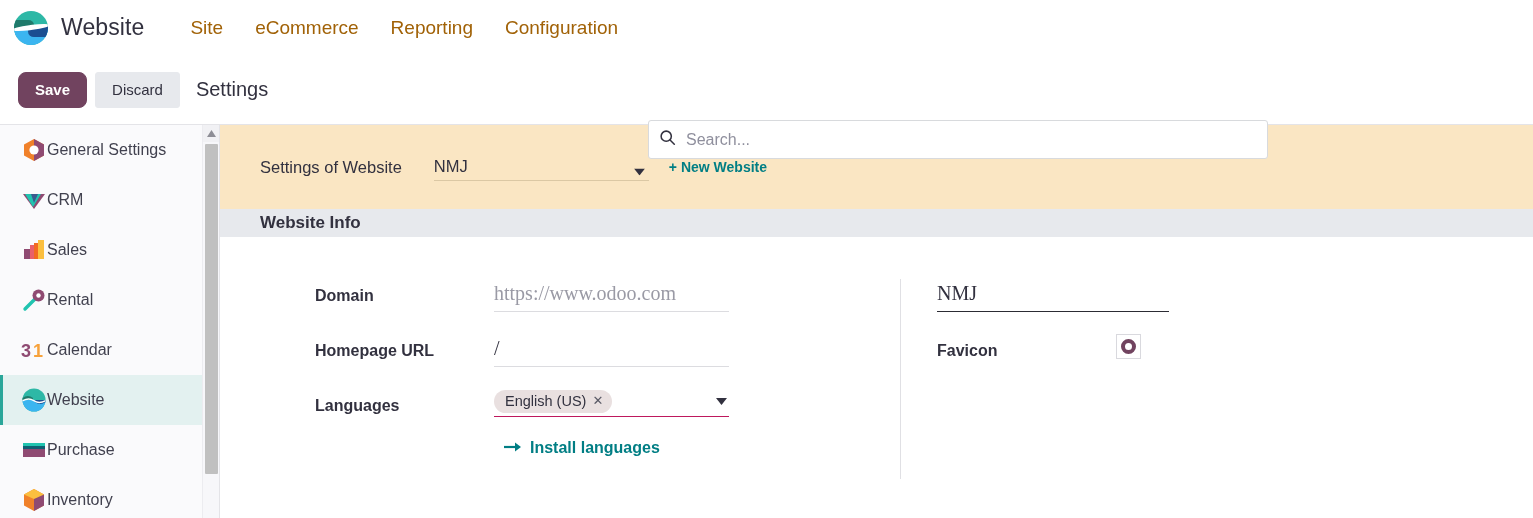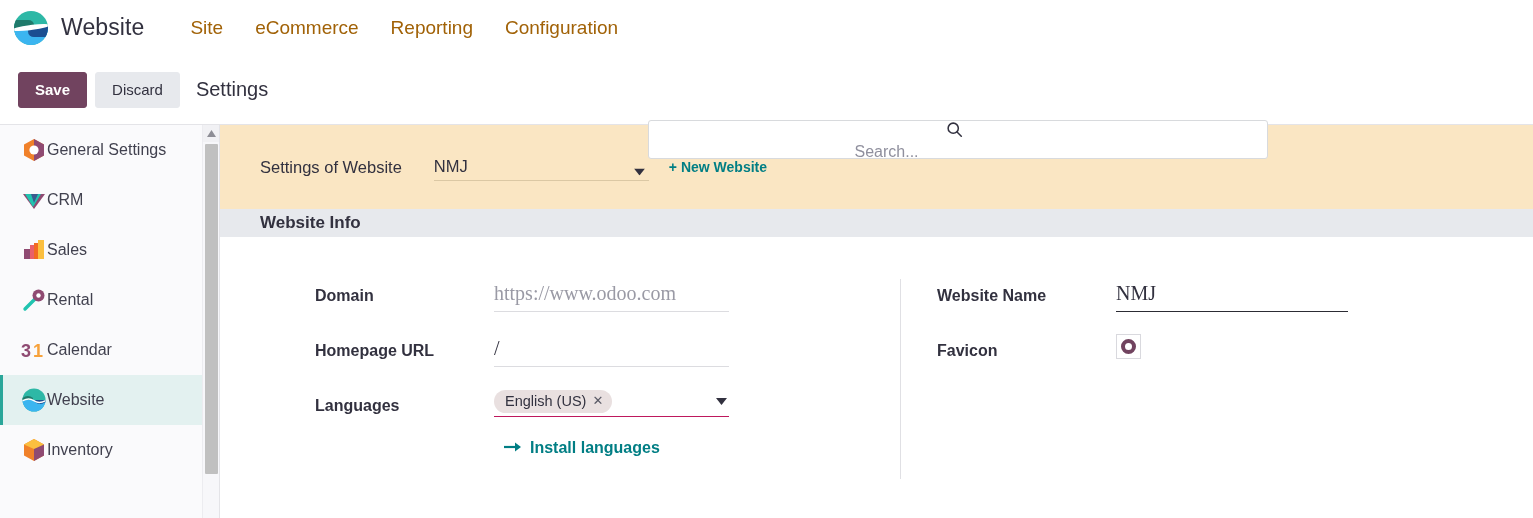--- a/index.html
+++ b/index.html
@@ -96,20 +96,21 @@
     padding: 8px 16px;
     cursor: pointer;
     line-height: 1.2;
     font-family: "Liberation Sans", sans-serif;
   }
   .btn-save {
     background: #71435f;
     color: #ffffff;
     border-color: #71435f;
     font-weight: bold;
+    border-radius: 8px;
   }
   .btn-discard {
     background: #e7e9ed;
     color: #32313f;
     border-color: #e7e9ed;
     margin-left: 8px;
   }
   .page-title {
     font-size: 20px;
     color: #32313f;
@@ -121,21 +122,20 @@
     left: 648px;
     top: 65px;
     width: 620px;
     height: 39px;
     border: 1px solid #d8dadd;
     border-radius: 3px;
     background: #ffffff;
     display: flex;
     align-items: center;
     padding: 0 10px;
-    flex-direction: column;
   }
   .search-icon { flex: none; margin-right: 8px; }
   .search-input {
     border: none;
     outline: none;
     flex: 1;
     font-size: 16px;
     color: #32313f;
     font-family: "Liberation Sans", sans-serif;
     background: transparent;
@@ -465,20 +465,30 @@
           <circle cx="13" cy="13" r="11.5" fill="#2eb8a6"></circle>
           <path d="M1.5 13 A11.5 11.5 0 0 0 24.5 13 Z" fill="#3bb5f0"></path>
           <path d="M1.5 11 Q7 7 12 11 L12 13 L1.5 13 Z" fill="#1f7a6b"></path>
           <path d="M24.5 15 Q19 19 14 15 L14 13 L24.5 13 Z" fill="#1b4f91"></path>
           <path d="M1.5 13 Q8 9.5 13 13 Q18 16.5 24.5 13 L24.5 14.4 Q18 18 13 14.4 Q8 11 1.5 14.4 Z" fill="#ffffff"></path>
         </svg>
       </span>
       <span>Website</span>
     </div>
 
+    <div class="side-item">
+      <span class="side-icon">
+        <svg width="26" height="26" viewBox="0 0 26 26">
+          <rect x="2" y="6" width="22" height="14" fill="#8f4a72"></rect>
+          <rect x="2" y="6" width="22" height="3" fill="#21c4b0"></rect>
+          <rect x="2" y="9" width="22" height="3" fill="#0f5f72"></rect>
+        </svg>
+      </span>
+      <span>Purchase</span>
+    </div>
 
     <div class="side-item">
       <span class="side-icon">
         <svg width="26" height="26" viewBox="0 0 26 26">
           <polygon points="13,2 23,7.5 23,18.5 13,24 3,18.5 3,7.5" fill="#f0812a"></polygon>
           <polygon points="13,8 23,7.5 23,18.5 13,24" fill="#8f4a72"></polygon>
           <polygon points="3,7.5 13,2 23,7.5 13,12" fill="#fbbf3f"></polygon>
         </svg>
       </span>
       <span>Inventory</span>
@@ -557,21 +567,20 @@
               <span>Install languages</span>
             </a>
           </div>
         </div>
 
       </div>
 
       <div class="col-right">
 
         <div class="field-row">
-          <div class="field-label">Website Name</div>
           <div class="field-ctrl">
             <input class="f-input filled wide" type="text" value="NMJ" style="">
           </div>
         </div>
 
         <div class="field-row">
           <div class="field-label">Favicon</div>
           <div class="field-ctrl">
             <div class="favicon-box">
               <div class="favicon-ring"></div>

